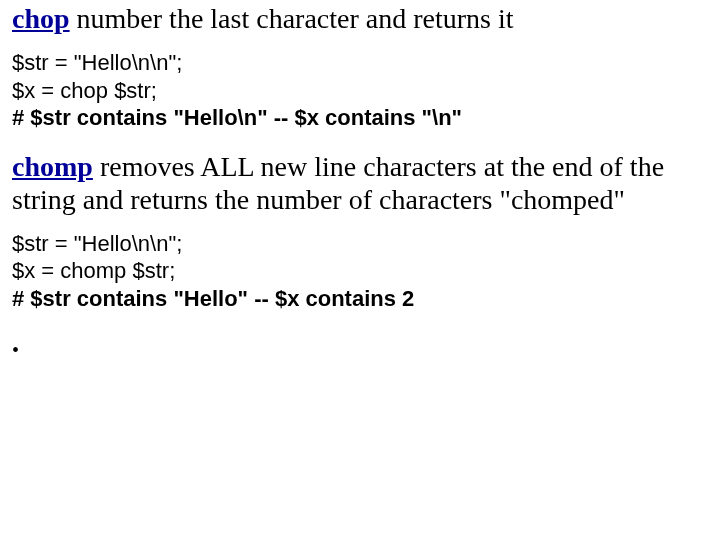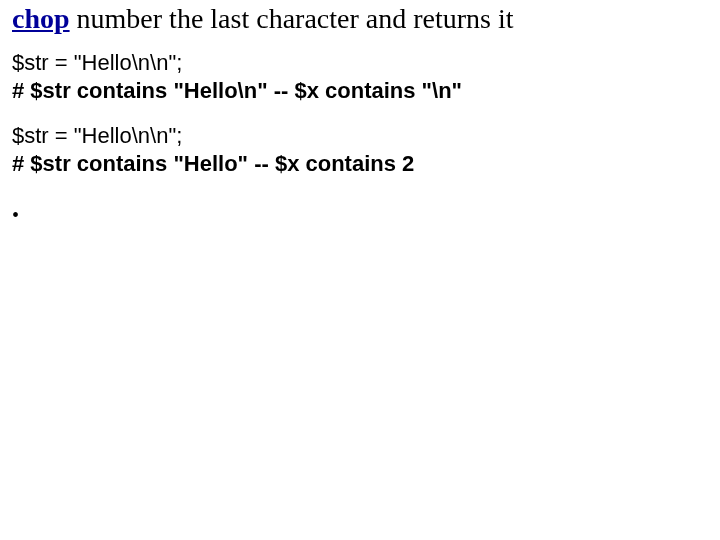--- a/index.html
+++ b/index.html
@@ -55,26 +55,31 @@
 <body>
 
 <div class="slide">
 
   <p class="body-line" style="margin:0;">
     <span class="keyword">chop</span><span> number the last character and returns it</span>
   </p>
 
   <div class="code-block">
     <div>$str = "Hello\n\n";</div>
+    <div>$x = chop $str;</div>
     <div class="code-bold"># $str contains "Hello\n" --  $x contains "\n"</div>
   </div>
 
+  <p class="body-line para">
+    <span class="keyword">chomp</span><span> removes ALL new line characters at the end of the string and returns the number of characters "chomped"</span>
+  </p>
 
   <div class="code-block">
     <div>$str = "Hello\n\n";</div>
+    <div>$x = chomp $str;</div>
     <div class="code-bold"># $str contains "Hello" --  $x contains 2</div>
   </div>
 
   <div class="bullet-row body-line">
     <span class="bullet-dot">•</span>
   </div>
 
 </div>
 
 </body></html>

